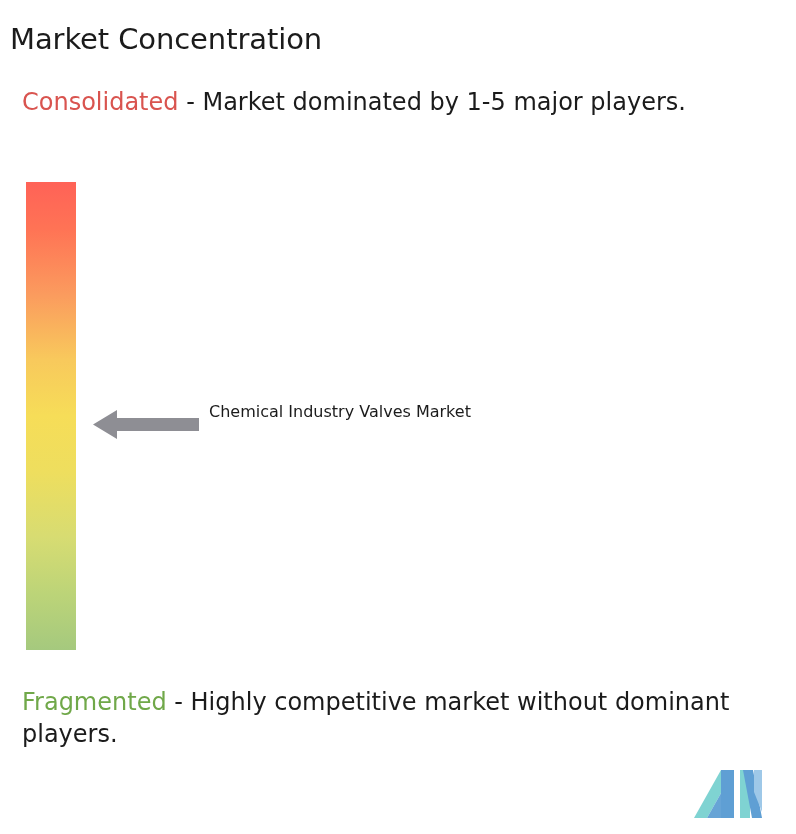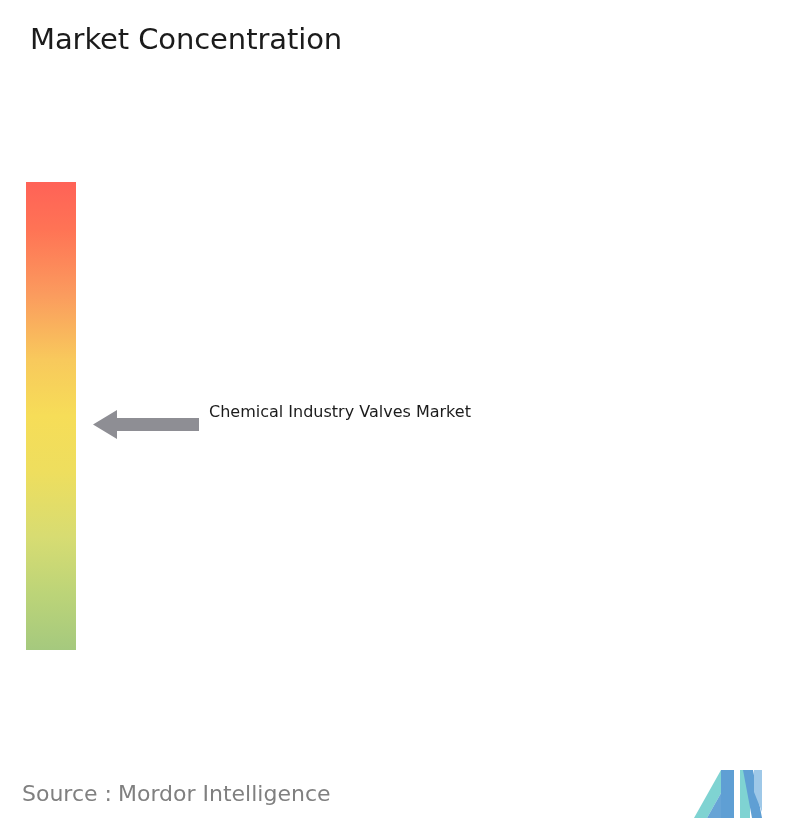--- a/index.html
+++ b/index.html
@@ -17,21 +17,21 @@
   }
 
   .page {
     position: absolute;
     inset: 0;
   }
 
   
   .page-title {
     position: absolute;
-    left: 30px;
+    left: 10px;
     top: 20px;
     font-size: 29px;
     line-height: 38px;
     color: #1b1b1b;
     font-weight: 400;
     letter-spacing: -0.1px;
     white-space: nowrap;
   }
 
   
@@ -126,35 +126,38 @@
     height: 48px;
   }
 </style>
 </head>
 <body>
 
 <div class="page">
 
   <div class="page-title">Market Concentration</div>
 
+  <div class="legend-top">
+    <span class="kw-consolidated">Consolidated</span><span class="legend-desc"> - Market dominated by 1-5 major players.</span>
+  </div>
 
   <div class="scale-bar"></div>
 
   <div class="pointer-arrow">
     <svg width="106" height="33" viewBox="0 0 106 33" xmlns="http://www.w3.org/2000/svg">
       <polygon points="0,16.5 24,2 24,10 106,10 106,23 24,23 24,31" fill="#8e8e94"></polygon>
     </svg>
   </div>
 
   <div class="arrow-label">Chemical Industry Valves Market</div>
 
+  <div class="legend-bottom">
+    <span class="kw-fragmented">Fragmented</span><span class="legend-desc">  - Highly competitive market without dominant players.</span>
+  </div>
 
-  <div class="source-line">
-    <span class="source-label">Source :</span><span class="source-value">Mordor Intelligence</span>
-  </div>
 
   <div class="brand-logo">
     <svg width="68" height="48" viewBox="0 0 68 48" xmlns="http://www.w3.org/2000/svg">
 
       <polygon points="0,48 13,48 40,0 27,0" fill="#7fd3d2"></polygon>
 
       <polygon points="27,0 40,0 40,48 27,48" fill="#5f9fd4"></polygon>
       <polygon points="13,48 27,48 27,22" fill="#5f9fd4" opacity="0"></polygon>
 
       <polygon points="13,48 40,0 40,48" fill="#5f9fd4" opacity="0.95"></polygon>

